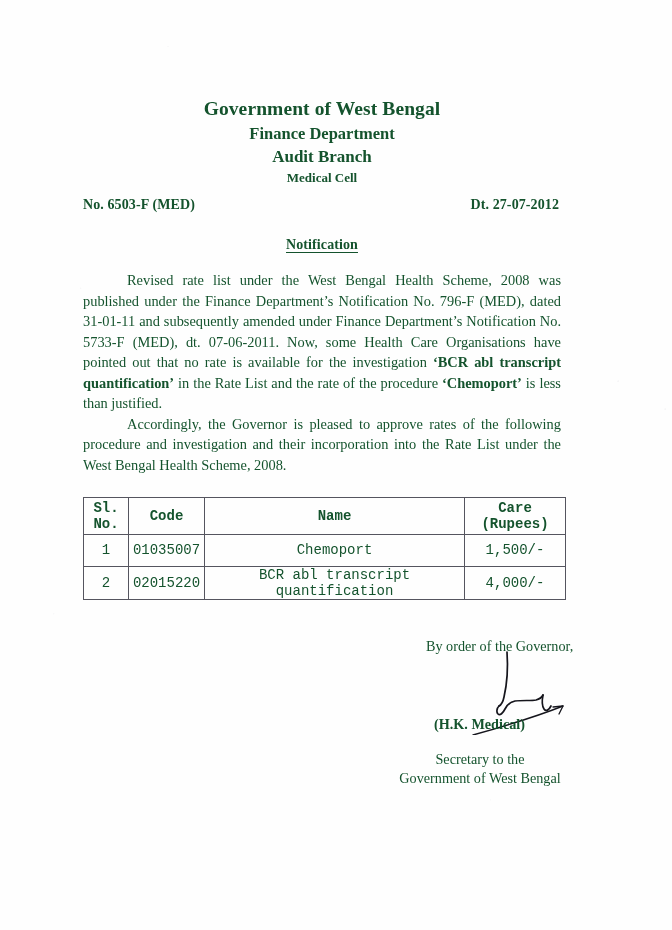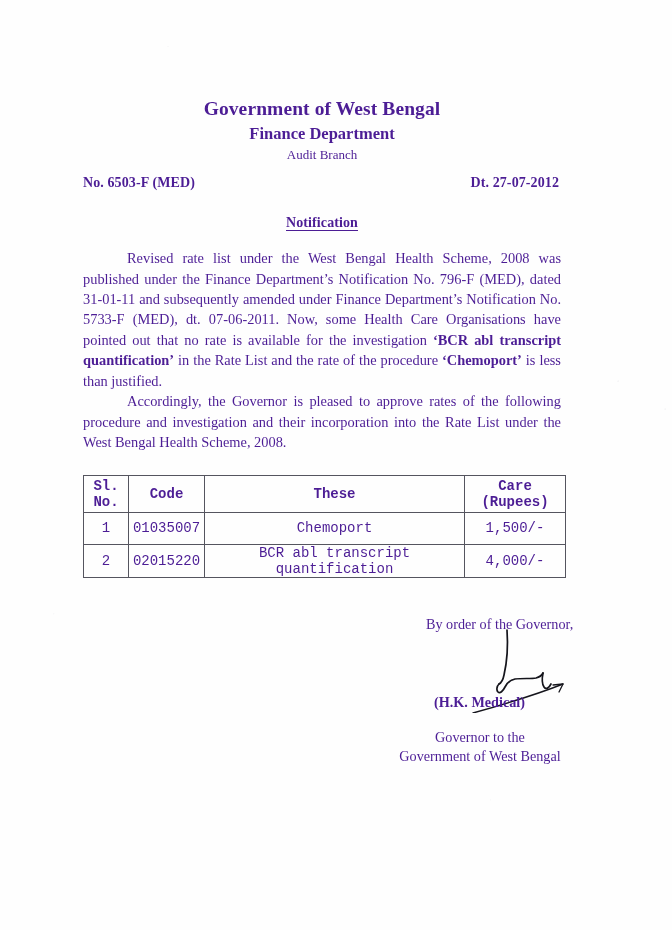--- a/index.html
+++ b/index.html
@@ -7,21 +7,21 @@
     padding: 0;
     background: #ffffff;
   }
   .page {
     position: relative;
     width: 672px;
     height: 930px;
     background: #fefefe;
     overflow: hidden;
     font-family: "Liberation Serif", "DejaVu Serif", serif;
-    color: #4c1d95;
+    color: #14532d;
   }
   
   .scan-noise {
     position: absolute;
     inset: 0;
     pointer-events: none;
     opacity: 0.5;
     background-image:
       radial-gradient(circle at 12% 31%, rgba(120,120,135,0.10) 0.5px, transparent 1px),
       radial-gradient(circle at 92% 41%, rgba(120,120,135,0.13) 0.6px, transparent 1.2px),
@@ -45,22 +45,22 @@
     margin-top: 97px;
     line-height: 1.18;
   }
   .dept-name {
     font-size: 16.5px;
     font-weight: bold;
     margin-top: 4px;
     line-height: 1.18;
   }
   .branch-name {
-    font-size: 13px;
-    font-weight: normal;
+    font-size: 17px;
+    font-weight: bold;
     margin-top: 4px;
     line-height: 1.2;
   }
   .cell-name {
     font-size: 13px;
     font-weight: bold;
     margin-top: 2px;
     line-height: 1.2;
   }
 
@@ -179,20 +179,21 @@
 
 <div class="page">
   <div class="scan-noise"></div>
 
   <div class="content">
 
     <div class="masthead">
       <div class="org-name">Government of West Bengal</div>
       <div class="dept-name">Finance Department</div>
       <div class="branch-name">Audit Branch</div>
+      <div class="cell-name">Medical Cell</div>
     </div>
 
     <div class="ref-row">
       <span class="ref-no">No. 6503-F (MED)</span>
       <span class="ref-date">Dt. 27-07-2012</span>
     </div>
 
     <div class="notif-wrap">
       <span class="notif-title">Notification</span>
     </div>
@@ -206,21 +207,21 @@
     </p>
 
     <table class="rates-table">
       <thead>
         <tr>
           <th class="col-sl">
             <span>Sl.</span><br>
             <span>No.</span>
           </th>
           <th class="col-code">Code</th>
-          <th class="col-name">These</th>
+          <th class="col-name">Name</th>
           <th class="col-rate">Care (Rupees)</th>
         </tr>
       </thead>
       <tbody>
         <tr>
           <td>1</td>
           <td>01035007</td>
           <td>Chemoport</td>
           <td>1,500/-</td>
         </tr>
@@ -242,19 +243,19 @@
         <path d="M96 56 C94 58, 93 62, 95 64 C97 66, 100 63, 102 59 C104 55, 107 52, 112 51
                  C120 50, 128 51, 133 50 C137 49, 139 47, 140 45" fill="none" stroke="#15151c" stroke-width="1.7" stroke-linecap="round" stroke-linejoin="round"></path>
         <path d="M140 45 C139 50, 139 56, 141 59 C143 62, 146 60, 148 56" fill="none" stroke="#15151c" stroke-width="1.7" stroke-linecap="round"></path>
         <path d="M70 85 C95 78, 130 68, 160 56" fill="none" stroke="#15151c" stroke-width="1.4" stroke-linecap="round"></path>
         <path d="M160 56 L150 57 M160 56 L156 64" fill="none" stroke="#15151c" stroke-width="1.3" stroke-linecap="round"></path>
       </svg>
 
       <div class="sig-name">(H.K. Medical)</div>
 
       <div class="designation">
-        <div>Governor to the</div>
+        <div>Secretary to the</div>
         <div>Government of West Bengal</div>
       </div>
     </div>
 
   </div>
 </div>
 
 </body></html>

